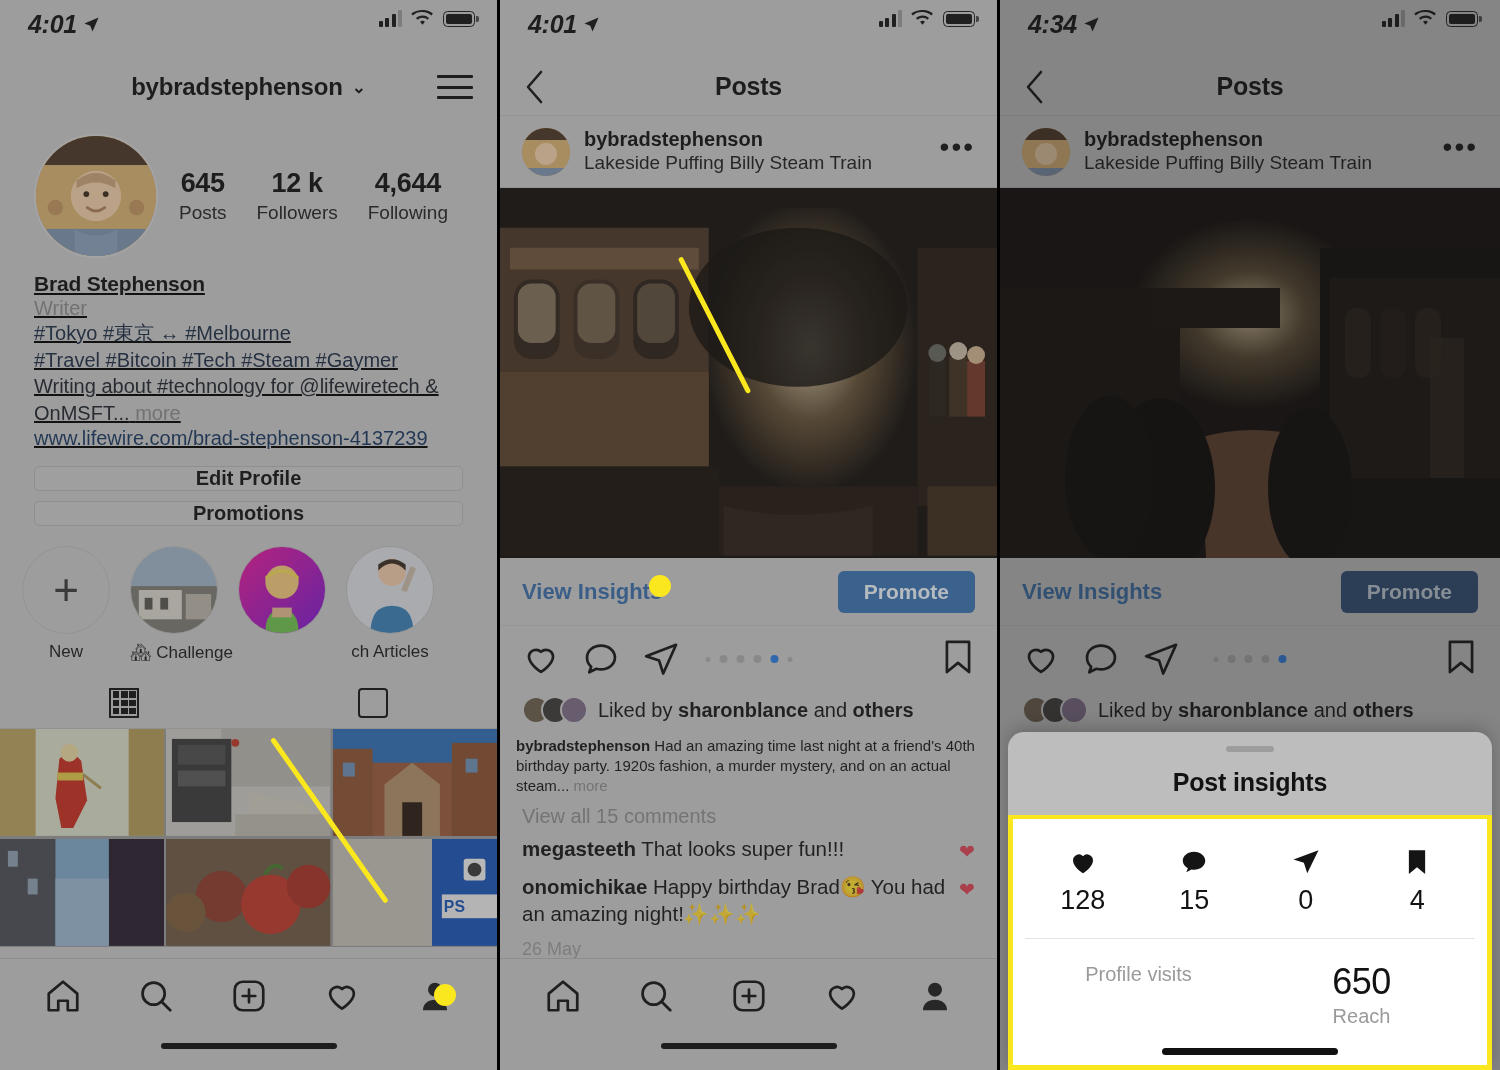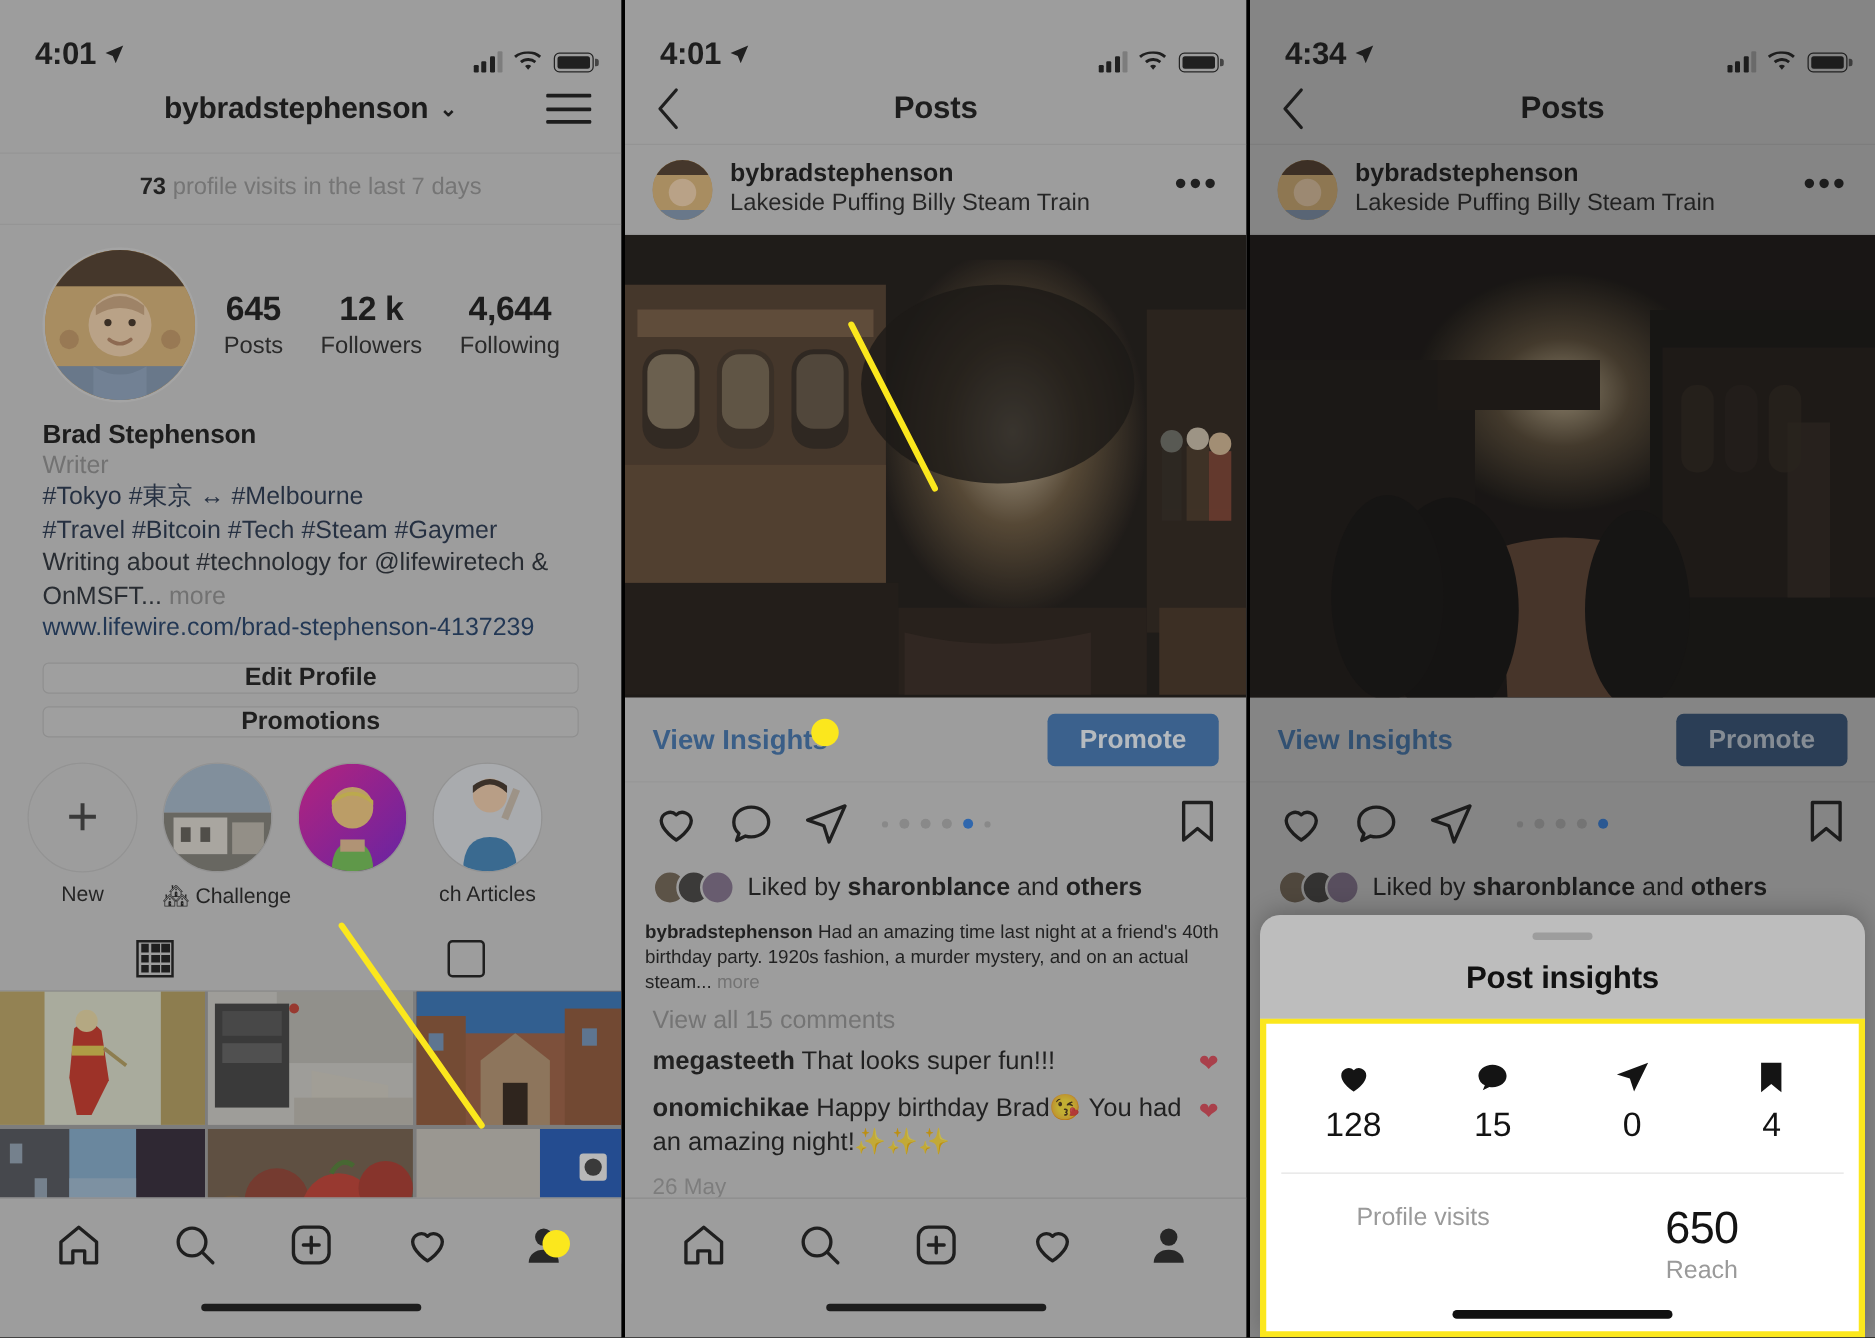--- a/index.html
+++ b/index.html
@@ -10,22 +10,22 @@
 
   .panel { position:relative; width:500px; height:1070px; overflow:hidden;
            background:#c8c8c8; border-right:3px solid #000; }
   .panel:last-child { border-right:none; }
 
   
   .dim { position:absolute; inset:0; background:rgba(60,60,60,0.30); pointer-events:none; z-index:40; }
   .dim-strong { background:rgba(40,40,40,0.42); }
 
   
-  .statusbar { position:relative; height:58px; display:flex; align-items:flex-end;
-               justify-content:space-between; padding:10px 22px 0 28px; z-index:5; }
+  .statusbar { position:relative; height:58px; display:flex; align-items:flex-start;
+               justify-content:space-between; padding:10px 22px 0 28px; z-index:5;font-style:italic; }
   .sb-time { font-size:25px; font-weight:600; color:#121212; letter-spacing:-0.3px;
              display:flex; align-items:center; gap:6px; }
   .loc-arrow { display:inline-block; width:17px; height:17px; }
   .sb-right { display:flex; align-items:center; gap:9px; }
   .bars { display:flex; align-items:flex-end; gap:2.5px; height:17px; }
   .bars i { display:block; width:4px; background:#151515; border-radius:1px; }
   .bars i:nth-child(1){ height:6px; }
   .bars i:nth-child(2){ height:9px; }
   .bars i:nth-child(3){ height:13px; }
   .bars i:nth-child(4){ height:17px; background:#9a9a9a; }
@@ -56,21 +56,21 @@
   .stats-row { display:flex; align-items:center; gap:0; }
   .avatar-big { width:124px; height:124px; border-radius:50%; flex:none;
                 border:2px solid #d2d2d2; overflow:hidden; position:relative;
                 background:#c49a5e; }
   .avatar-face { position:absolute; inset:0; }
   .stats { flex:1; display:flex; justify-content:space-around; padding-left:6px; }
   .stat { text-align:center; }
   .stat-n { font-size:27px; font-weight:700; color:#111; letter-spacing:-0.3px; }
   .stat-l { font-size:19px; color:#232323; margin-top:3px; }
 
-  .bio { padding:14px 0 0; }
+  .bio { padding:14px 0 0;text-decoration:underline; }
   .bio-name { font-size:21px; font-weight:700; color:#111; letter-spacing:-0.2px; }
   .bio-role { font-size:20px; color:#8a8a8a; margin-top:1px; }
   .bio-line { font-size:20px; color:#1c2b44; line-height:1.33; }
   .bio-line.dk { color:#20262e; }
   .bio-link { font-size:20px; color:#18365f; margin-top:1px; }
   .bio-more { color:#8a8a8a; }
 
   .btn-row { display:flex; gap:10px; margin-top:16px;flex-direction:column; }
   .pbtn { flex:1; height:42px; border:1px solid #b4b4b4; border-radius:5px;
           display:flex; align-items:center; justify-content:center;
@@ -228,24 +228,20 @@
         <span class="prof-name">bybradstephenson</span>
         <span class="chev-d">⌄</span>
       </div>
       <div class="hamburger">
           <i></i>
           <i></i>
           <i></i>
         </div>
     </div>
 
-    <div class="visits-row">
-      <b>73</b>
-      <span>profile visits in the last 7 days</span>
-    </div>
 
     <div class="prof-body">
       <div class="stats-row">
         <div class="avatar-big">
           <svg class="avatar-face" viewBox="0 0 124 124" preserveAspectRatio="none">
             <rect width="124" height="124" fill="#d7b071"></rect>
             <rect width="124" height="30" fill="#4a3524"></rect>
             <rect y="96" width="124" height="28" fill="#7d92ac"></rect>
             <circle cx="62" cy="62" r="26" fill="#f0cfa8"></circle>
             <path d="M42 46q20-16 40 0v8q-20-12-40 0z" fill="#c9a37a"></path>

